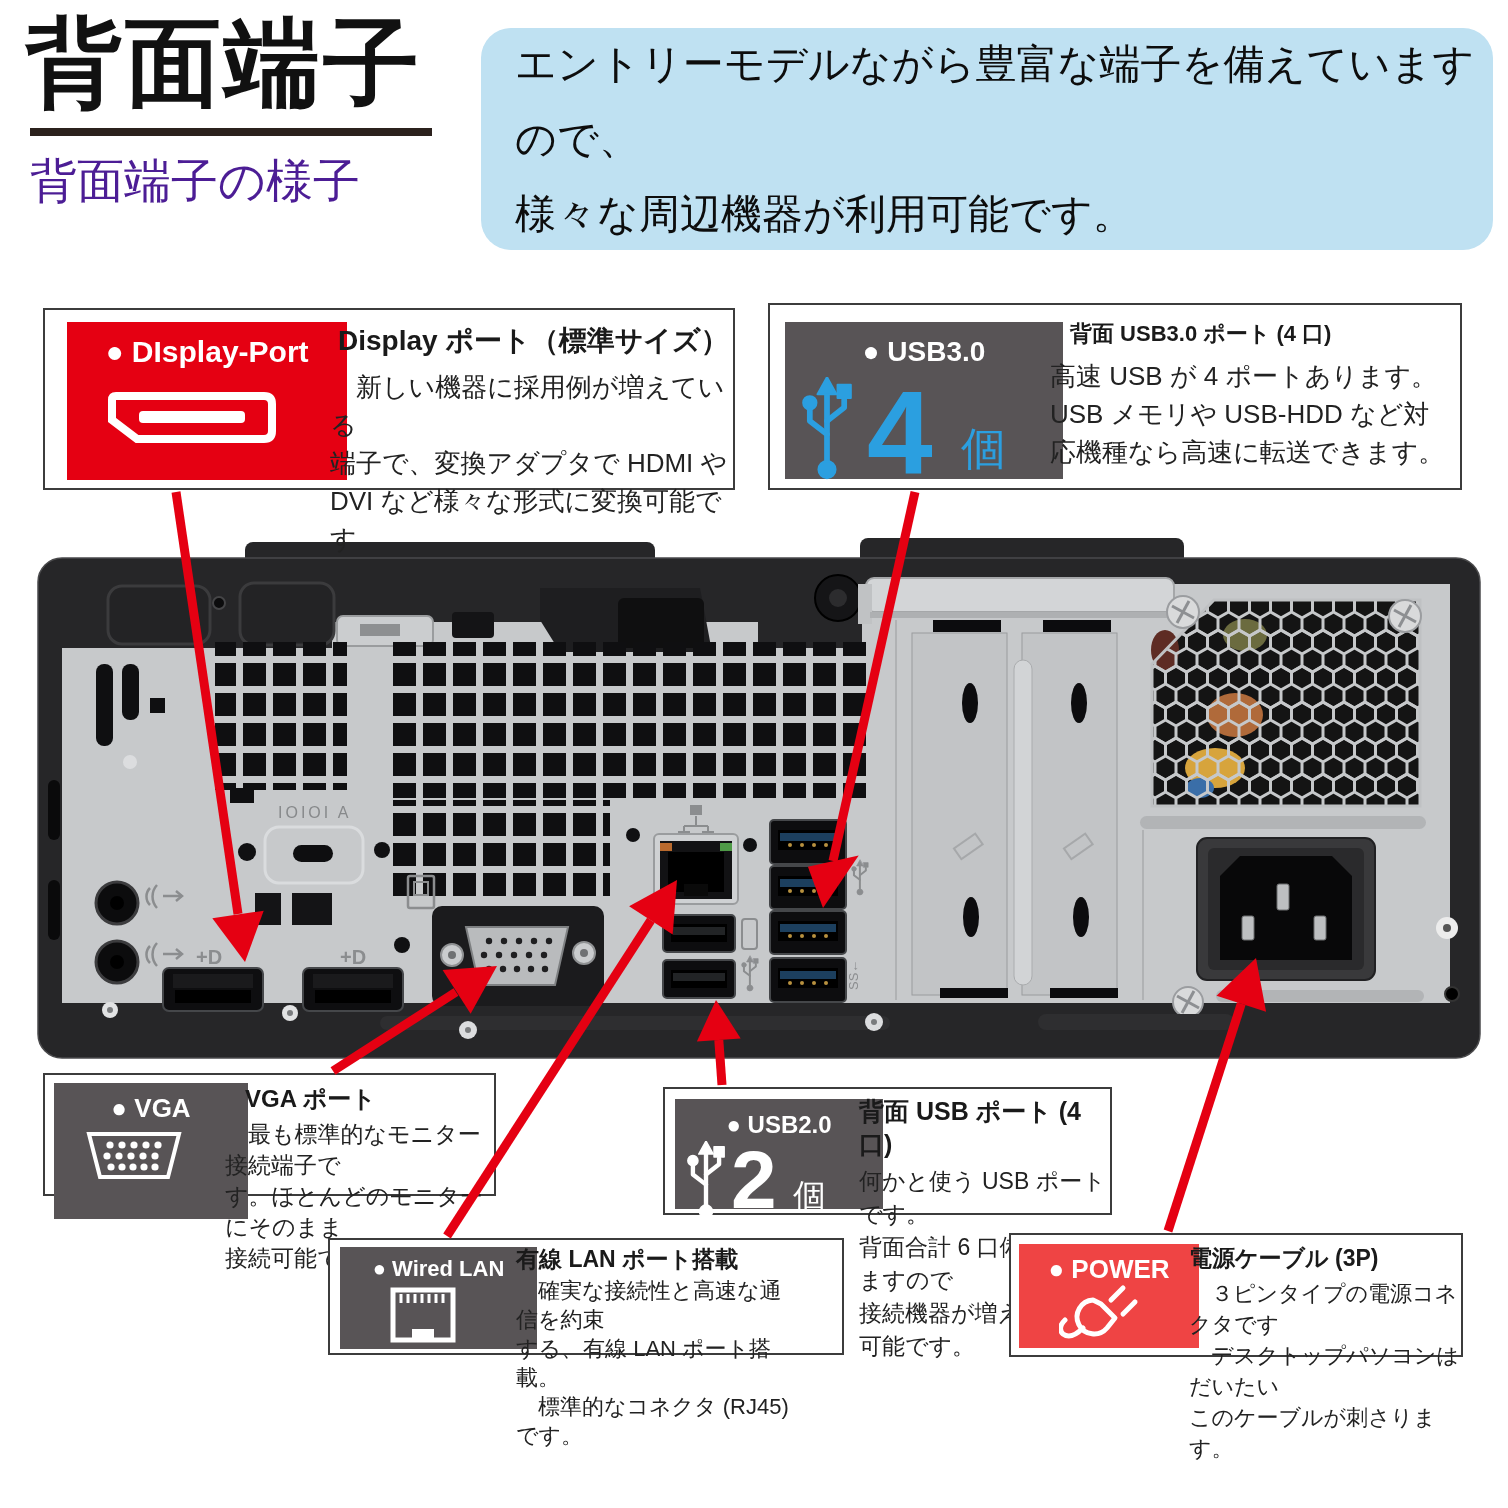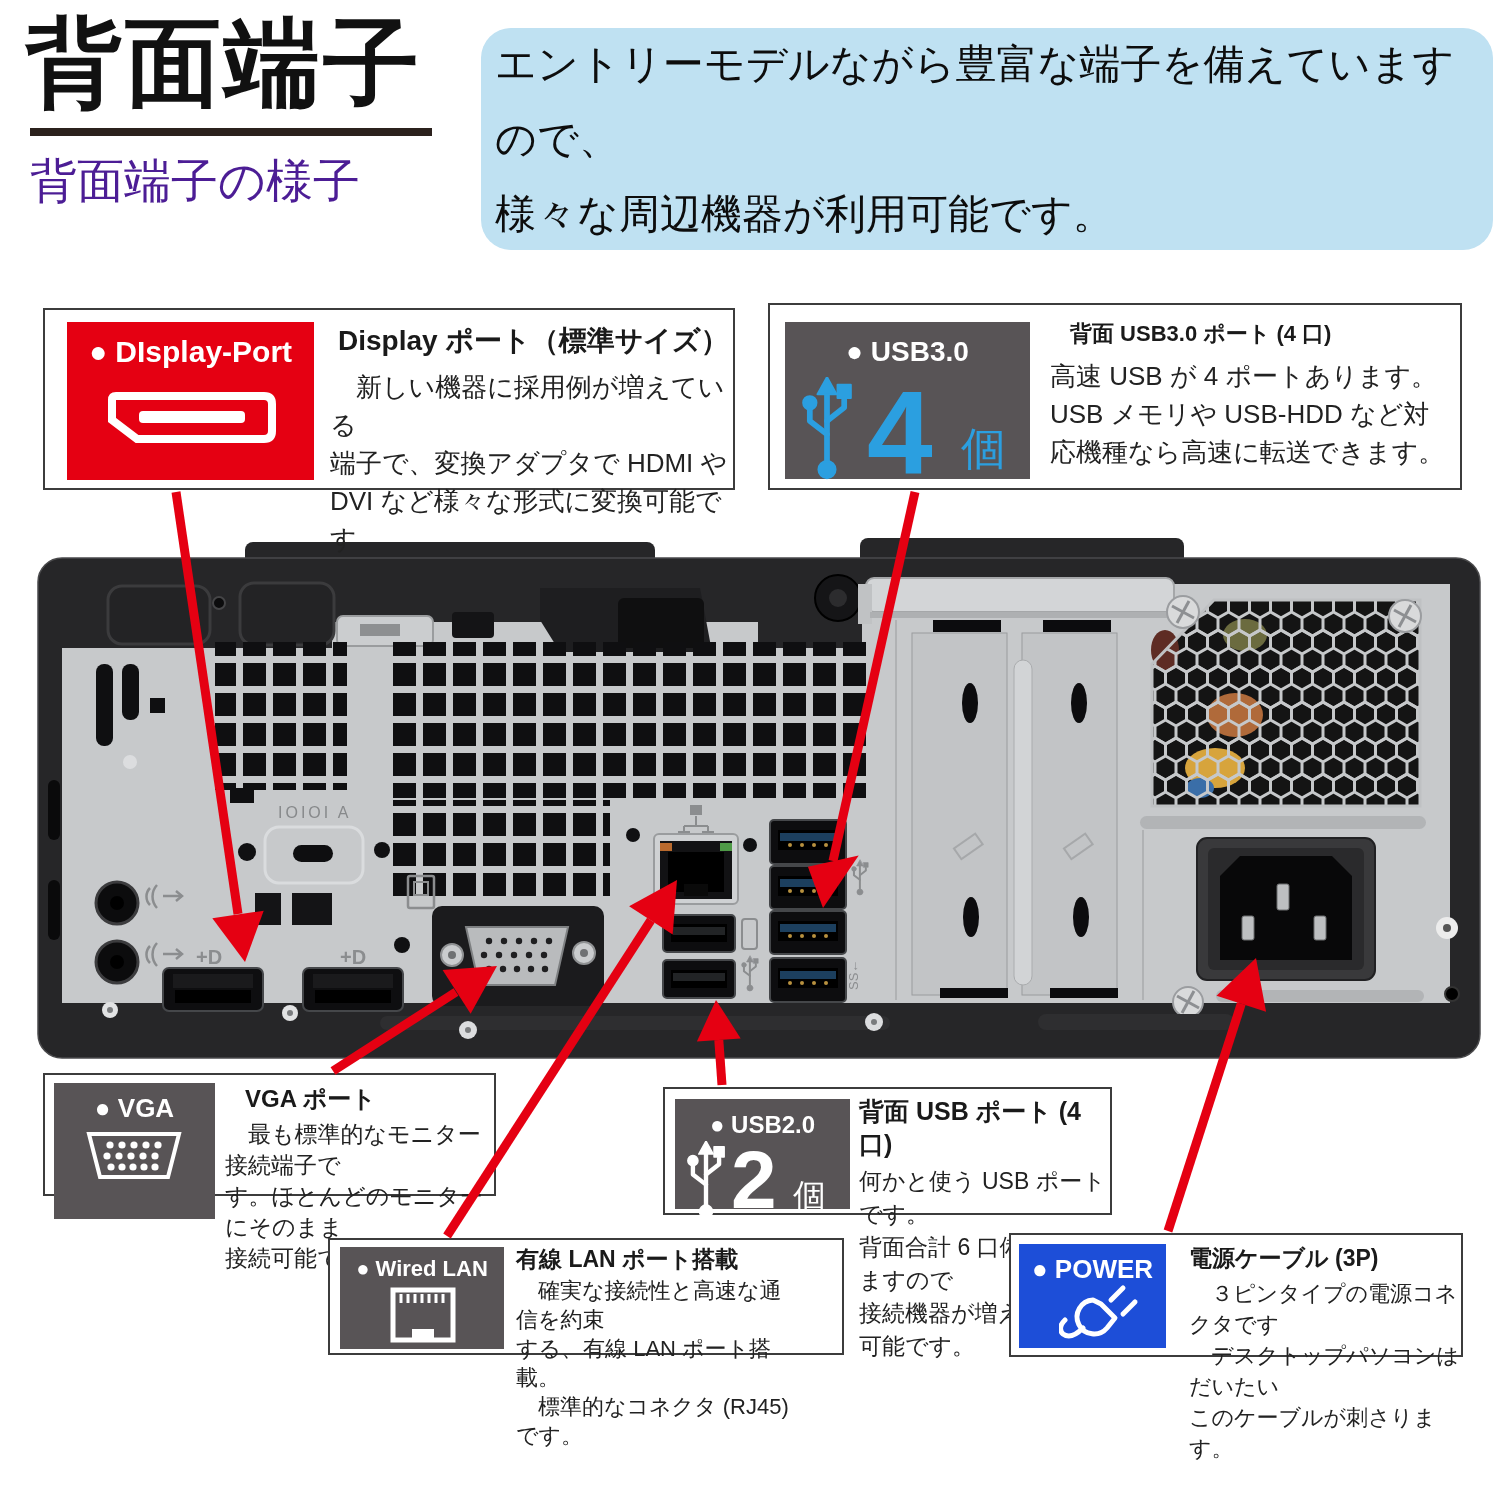--- a/index.html
+++ b/index.html
@@ -5,24 +5,24 @@
   html,body{margin:0;padding:0;background:#fff;}
   #stage{position:relative;width:1508px;height:1508px;background:#fff;overflow:hidden;
          font-family:"Liberation Sans","DejaVu Sans",sans-serif;color:#1a1a1a;}
   .abs{position:absolute;}
   
   #page-title{left:26px;top:10px;font-size:96px;font-weight:900;letter-spacing:3px;color:#111;line-height:1.1;}
   #title-underline{left:30px;top:128px;width:402px;height:8px;background:#2b211d;}
   #page-subtitle{left:30px;top:150px;font-size:47px;color:#4c1d95;}
   #intro-panel{left:481px;top:28px;width:1012px;height:222px;border-radius:30px;
                display:flex;align-items:center;}
-  #intro-text{margin-left:14px;font-size:41px;line-height:75px;color:#0d0d0d;white-space:pre-line;}
+  #intro-text{margin-left:34px;font-size:41px;line-height:75px;color:#0d0d0d;white-space:pre-line;}
   
   .callout{border:2px solid #3c3c3c;background:#fff;box-sizing:border-box;}
-  .tile{position:absolute;}
+  .tile{position:absolute;padding-left:33px;}
   .badge{position:absolute;left:0;width:100%;text-align:center;color:#fff;font-weight:bold;white-space:nowrap;}
   .ctext{position:absolute;}
   .ctitle{font-weight:bold;white-space:pre-line;}
   .cbody{white-space:pre-line;color:#222;}
   .bignum{position:absolute;font-weight:bold;line-height:1;}
   .unit{position:absolute;line-height:1;}
   svg text{font-family:"Liberation Sans","DejaVu Sans",sans-serif;}
 </style>
 </head>
 <body>
@@ -411,21 +411,21 @@
     </div>
     <div class="ctext" style="left:186px;top:4px;width:280px">
       <div class="ctitle" style="font-size:23px">有線 LAN ポート搭載</div>
       <div class="cbody" style="font-size:22px;line-height:29px;margin-top:1px">　確実な接続性と高速な通信を約束
 する、有線 LAN ポート搭載。
 　標準的なコネクタ (RJ45) です。</div>
     </div>
   </div>
 
   <div class="abs callout" style="left:1009px;top:1233px;width:454px;height:124px">
-    <div class="tile" style="left:8px;top:9px;width:147px;height:104px;background:#1d4ed8">
+    <div class="tile" style="left:8px;top:9px;width:147px;height:104px;background:#ef4444">
       <div class="badge" style="top:10px;font-size:26px">● POWER</div>
       <svg class="abs" style="left:40px;top:38px" width="80" height="64" viewBox="0 0 80 64">
         <g stroke="#fff" stroke-width="5" fill="none" stroke-linecap="round">
           <line x1="52" y1="18" x2="64" y2="6"></line>
           <line x1="64" y1="32" x2="76" y2="20"></line>
           <path d="M34,18 a17,17 0 1 0 14,28 l8,-10 l-14,-14 z" stroke-linejoin="round"></path>
           <path d="M24,46 q-12,12 -20,6 q-6,-6 2,-14"></path>
         </g>
       </svg>
     </div>

